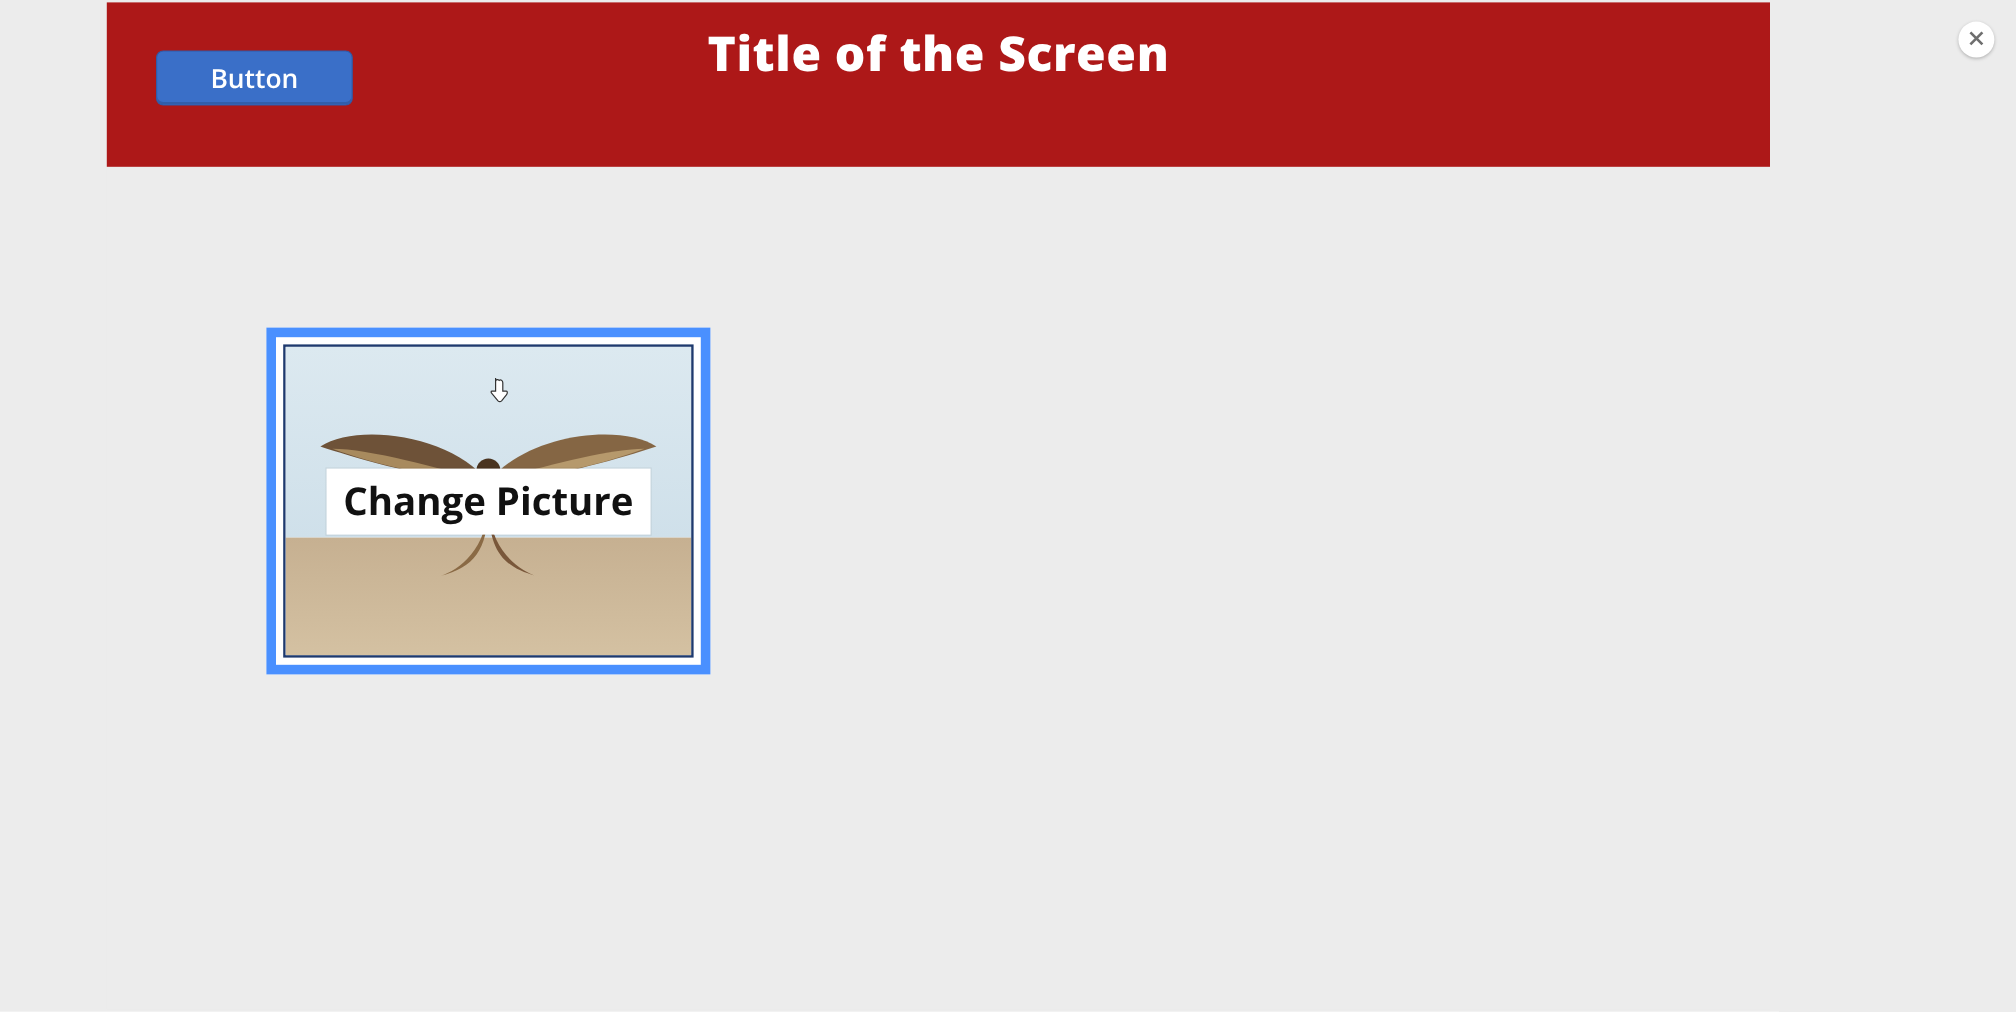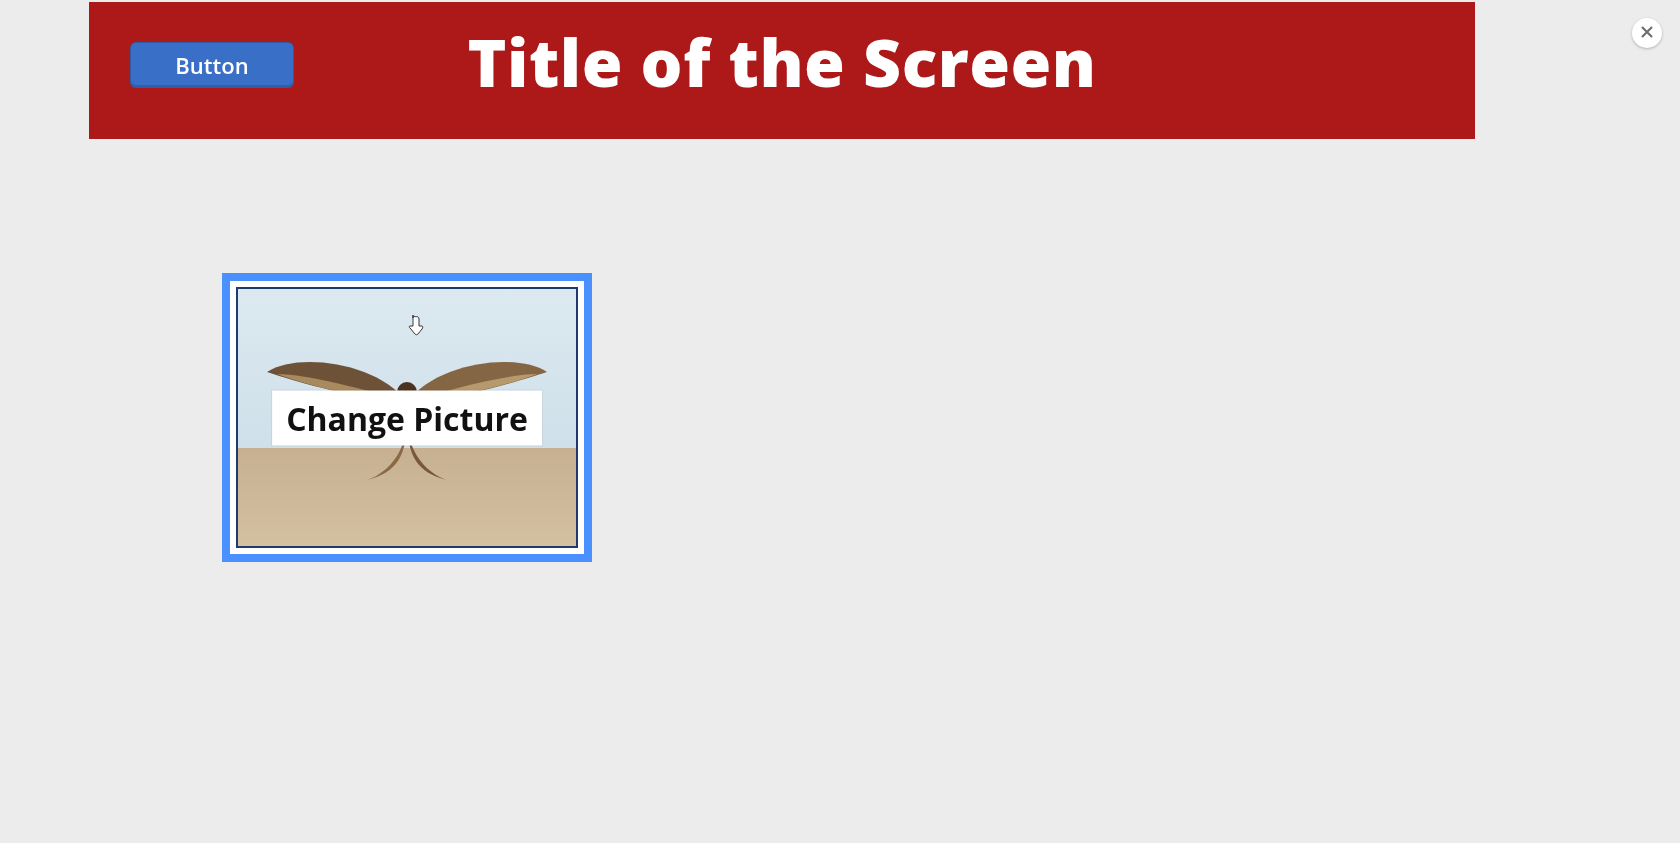--- a/index.html
+++ b/index.html
@@ -1,20 +1,20 @@
 <!DOCTYPE html>
 <html><head>
 <meta charset="utf-8">
 <style>
   html,body{margin:0;padding:0;width:1680px;height:843px;font-family:"Open Sans","Segoe UI",Arial,sans-serif;background:#fff;overflow:hidden}
   .stage-wrap{position:absolute;left:0;top:0;width:1680px;height:843px;background:#ececec}
   .stage{position:absolute;left:89px;top:2px;width:1386px;height:839px;background:#ececec}
   .header{position:absolute;left:0;top:0;width:100%;height:137px;background:#ad1818}
   .hdr-btn{position:absolute;left:41px;top:40px;width:162px;height:44px;border-radius:6px;background:#3a6fc8;border:1px solid #2f5ba8;box-shadow:inset 0 -2px 0 rgba(0,0,0,.15);color:#fff;font-size:22px;font-weight:600;display:flex;align-items:center;justify-content:center;cursor:pointer}
-  .hdr-title{position:absolute;left:0;top:14px;width:100%;text-align:center;color:#fff;font-size:66px;font-weight:800;letter-spacing:.5px}
+  .hdr-title{position:absolute;left:0;top:14px;width:100%;text-align:center;color:#fff;font-size:40px;font-weight:800;letter-spacing:.5px}
   .close-btn{position:absolute;right:18px;top:18px;width:30px;height:30px;border-radius:50%;background:#fff;box-shadow:0 1px 3px rgba(0,0,0,.25);display:flex;align-items:center;justify-content:center;cursor:pointer}
   .close-btn svg{width:14px;height:14px;stroke:#6f6f6f;stroke-width:2.2;fill:none}
   .pic-card{position:absolute;left:133px;top:271px;width:370px;height:289px;border:8px solid #4a90ff;background:#fff;box-sizing:border-box;cursor:pointer}
   .pic-outer-pad{position:absolute;inset:6px;border:2px solid #1e3a6e;box-sizing:border-box;overflow:hidden}
   .pic-img{position:absolute;inset:0}
   .sky{position:absolute;left:0;top:0;right:0;height:62%;background:linear-gradient(#dce9f0,#cfe0ea)}
   .ground{position:absolute;left:0;bottom:0;right:0;height:38%;background:linear-gradient(#c6b091,#d4c1a2)}
   .bird{position:absolute;left:50%;top:44%;transform:translate(-50%,-50%)}
   .bird svg{display:block}
   .overlay-label{position:absolute;left:50%;top:50%;transform:translate(-50%,-50%);background:#fff;padding:6px 14px;font-size:32px;font-weight:700;color:#111;white-space:nowrap;box-shadow:0 0 0 1px rgba(0,0,0,.06)}

